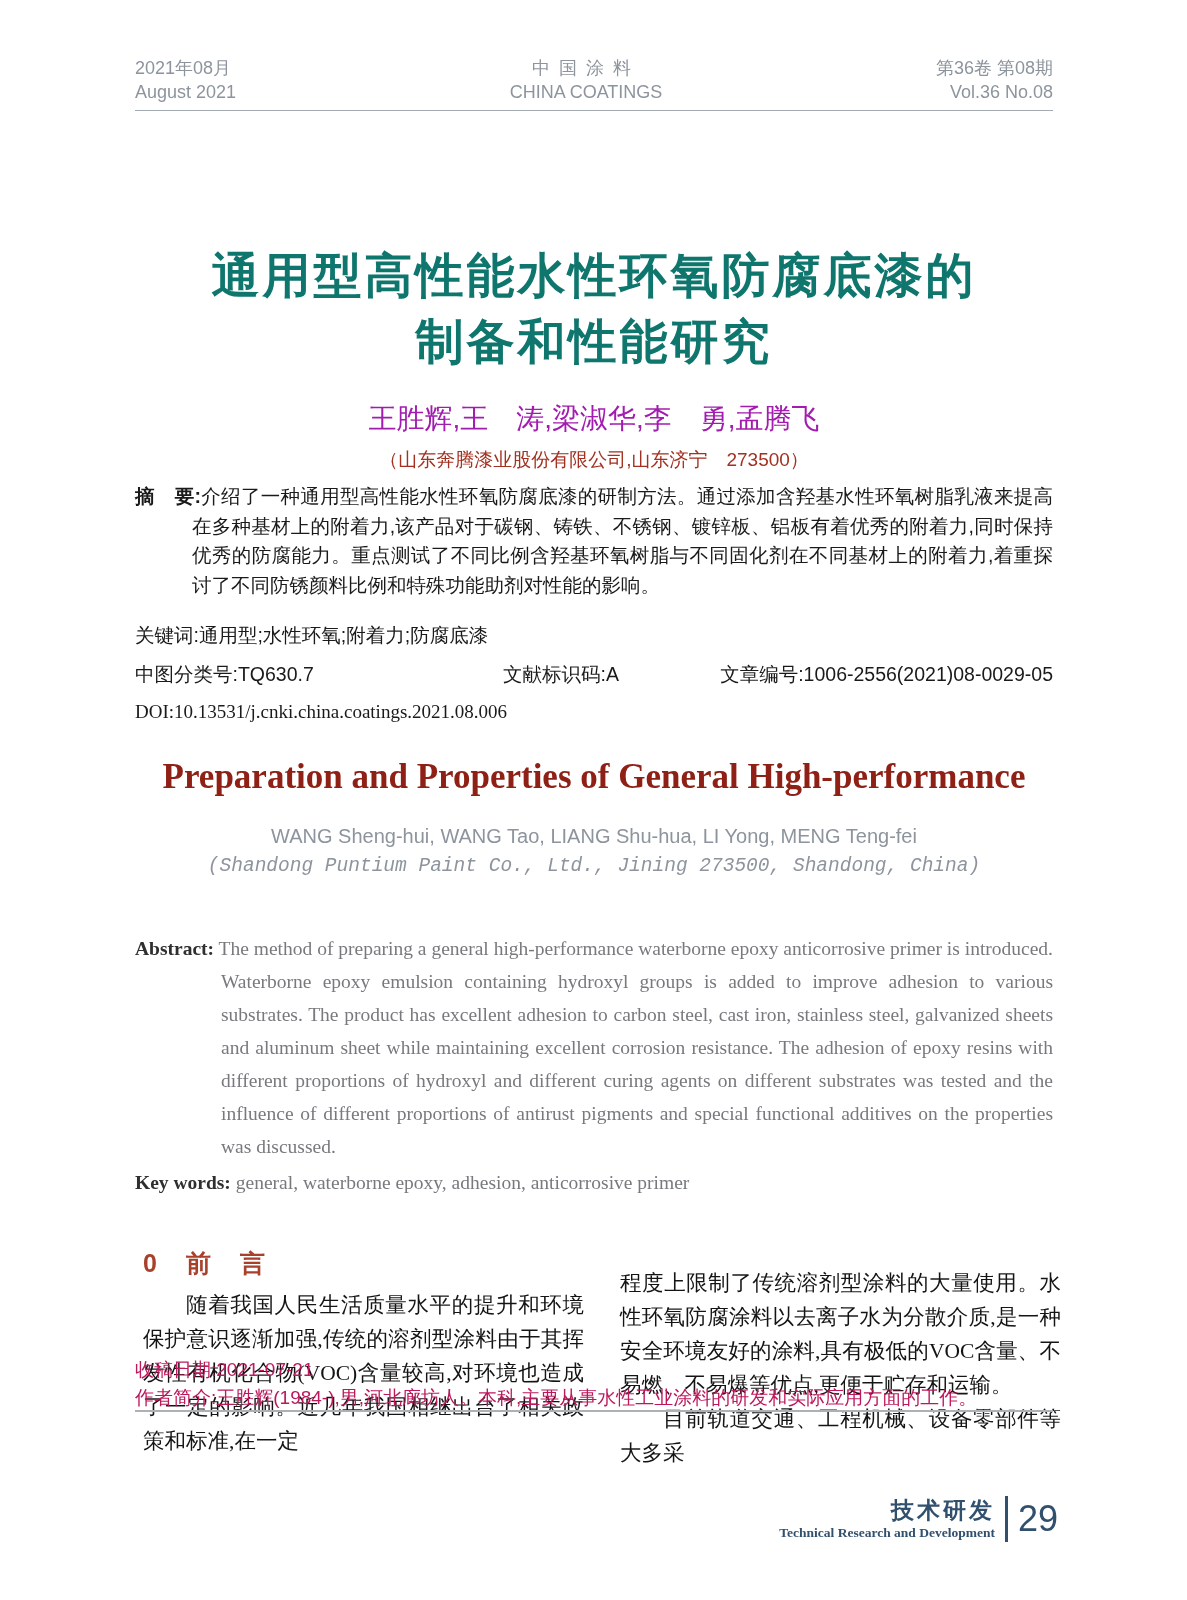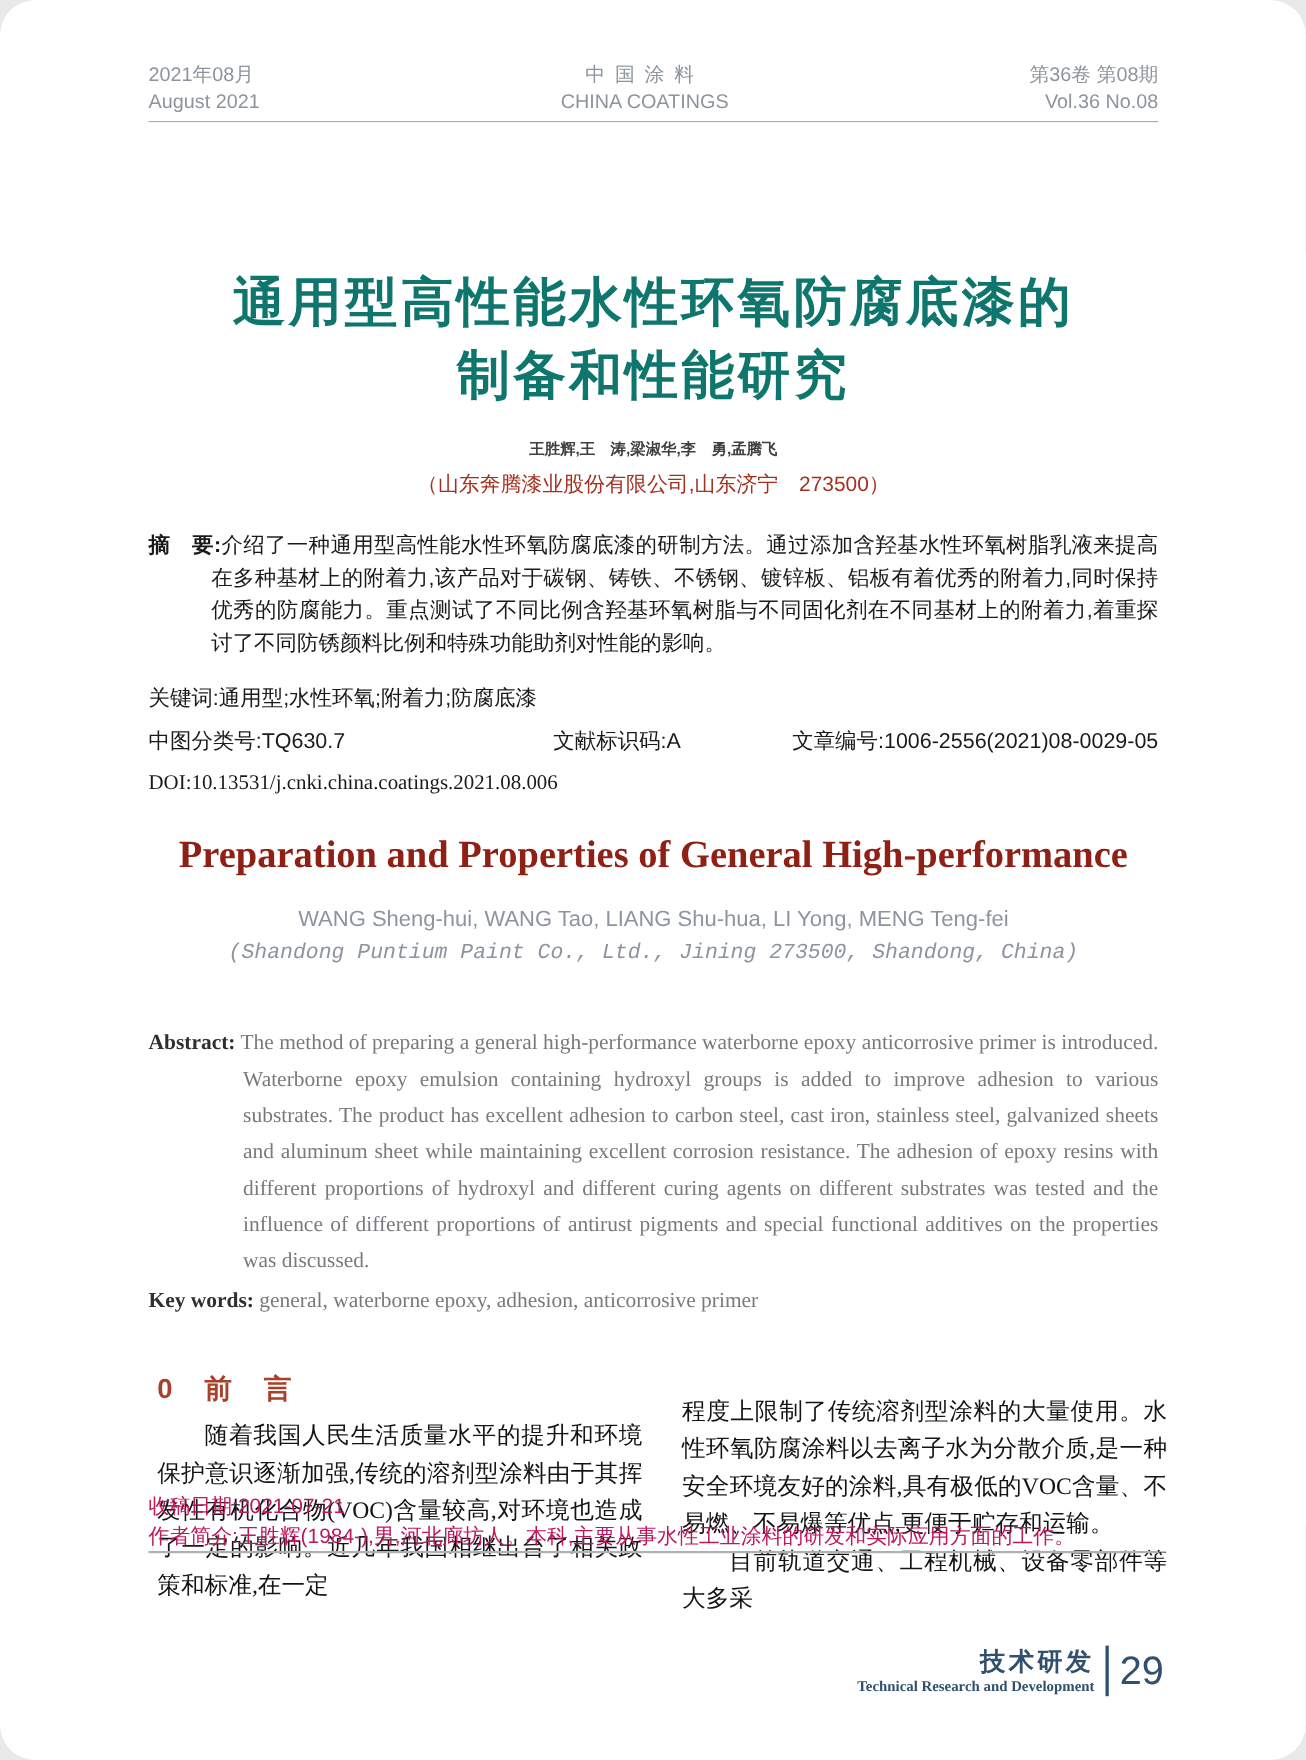--- a/index.html
+++ b/index.html
@@ -5,21 +5,20 @@
   * { margin:0; padding:0; box-sizing:border-box; }
   html,body { background:#e9e9e9; }
   .page {
     position:relative;
     width:1187px; height:1600px;
     margin:0 auto;
     background:#ffffff;
     font-family:"Liberation Sans","DejaVu Sans",sans-serif;
     color:#1a1a1a;
     overflow:hidden;
-    border-radius:32px;
   }
 
   
   .jheader {
     position:absolute; top:56px; left:135px; width:918px;
     display:flex; justify-content:space-between; align-items:flex-start;
     font-size:18px; line-height:24px; color:#8d949d;
   }
   .jheader .col-c { text-align:center; }
   .jheader .col-r { text-align:right; }
@@ -28,21 +27,21 @@
     position:absolute; top:110px; left:135px; width:918px; height:1px;
     background:#a3aab1;
   }
 
   
   .cn-block { position:absolute; top:246px; left:135px; width:918px; text-align:center; }
   .cn-title {
     font-size:48px; font-weight:bold; line-height:66px;
     color:#0f766e; letter-spacing:3px;font-family:Liberation Mono, monospace;
   }
-  .cn-authors { margin-top:22px; font-size:14px; font-weight:bold; color:#404040; }
+  .cn-authors { margin-top:22px; font-size:28px; font-weight:normal; color:#a21caf; }
   .cn-affil   { margin-top:9px;  font-size:19px; color:#a23121; }
 
   
   .meta-block {
     position:absolute; top:482px; left:135px; width:918px;
     font-size:19.5px; line-height:29.5px; color:#1a1a1a;
   }
   .hang-cn { padding-left:57px; text-indent:-57px; text-align:justify; }
   .hang-cn .lbl { font-weight:bold; }
   .kw-row { margin-top:21px; }

